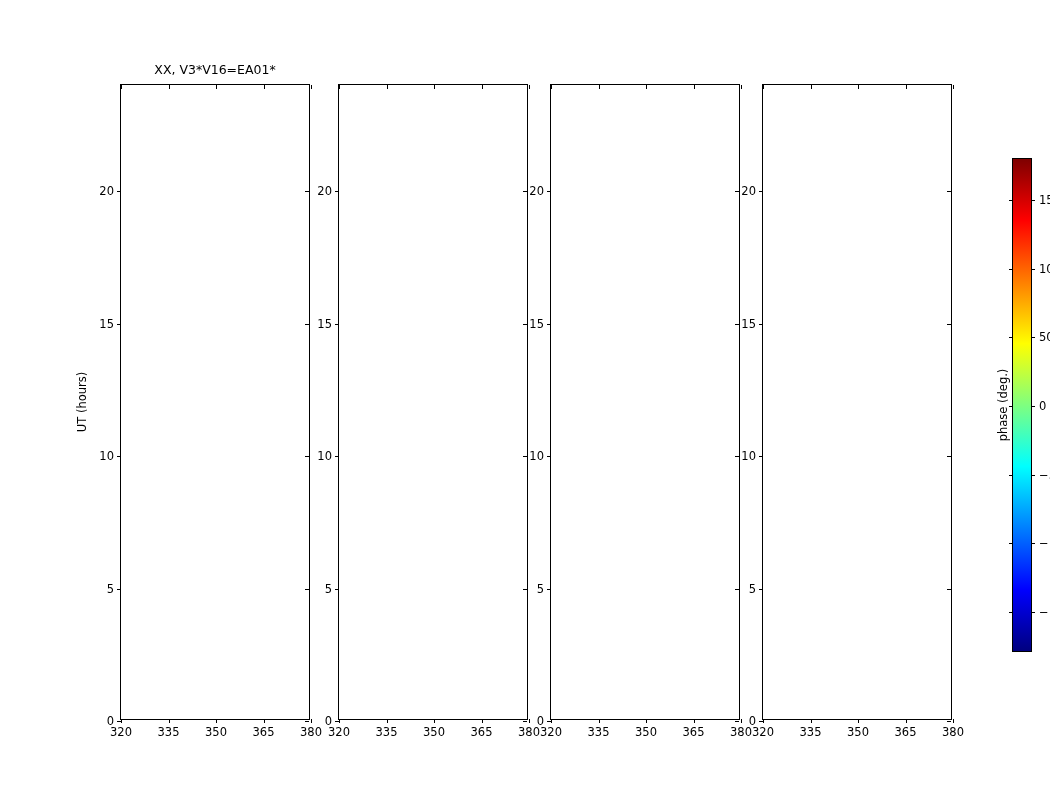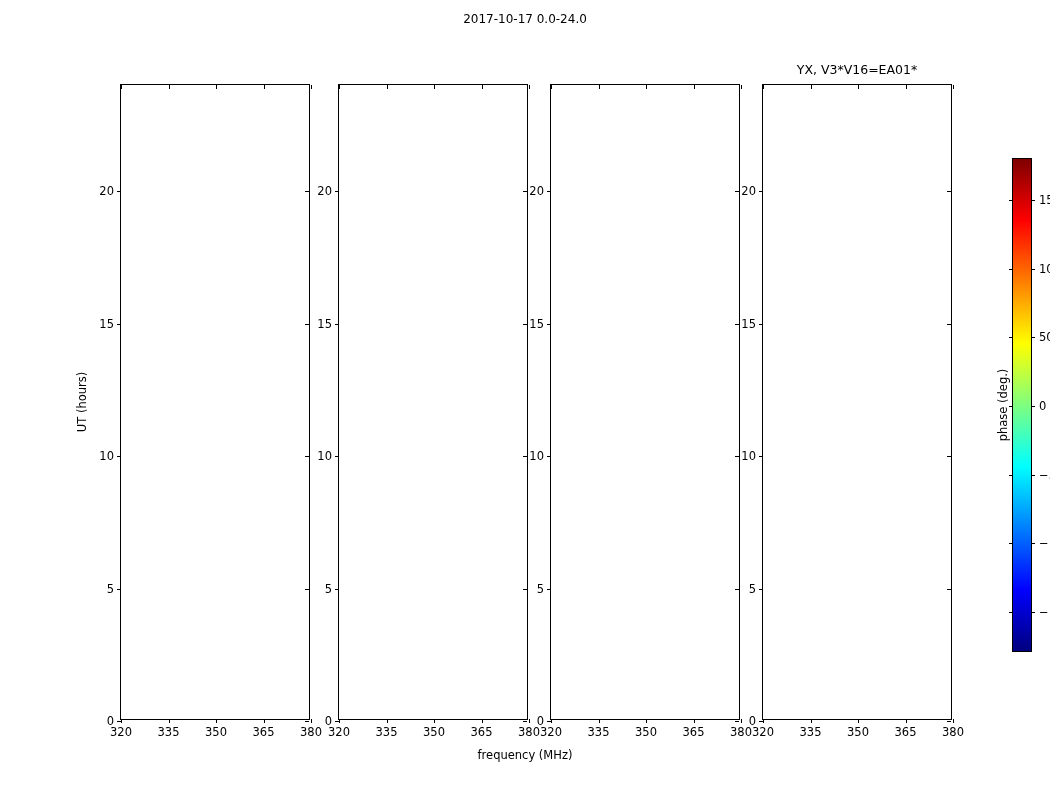--- a/index.html
+++ b/index.html
@@ -163,23 +163,23 @@
     transform: translate(-50%, -50%) rotate(-90deg);
     transform-origin: center center;
     white-space: nowrap;
   }
 </style>
 </head>
 <body>
 
 <div id="figure">
 
-  <div class="suptitle">2017-10-17 0.0-24.0</div>
 
   <div class="panel" id="panel-0" style="left:120px;">
+    <div class="panel-title">XX, V3*V16=EA01*</div>
     <div class="axes-box">
         <div class="ytick" style="top: 636px;"></div>
         <div class="ytick-in" style="top: 636px;"></div>
         <div class="ytick-label" style="top: 636px;">0</div>
         <div class="ytick" style="top: 503.5px;"></div>
         <div class="ytick-in" style="top: 503.5px;"></div>
         <div class="ytick-label" style="top: 503.5px;">5</div>
         <div class="ytick" style="top: 371px;"></div>
         <div class="ytick-in" style="top: 371px;"></div>
         <div class="ytick-label" style="top: 371px;">10</div>
@@ -271,21 +271,20 @@
         <div class="xtick" style="left: 142.5px;"></div>
         <div class="xtick-top" style="left: 142.5px;"></div>
         <div class="xtick-label" style="left: 142.5px;">365</div>
         <div class="xtick" style="left: 190px;"></div>
         <div class="xtick-top" style="left: 190px;"></div>
         <div class="xtick-label" style="left: 190px;">380</div>
       </div>
   </div>
 
   <div class="panel" id="panel-3" style="left:762px;">
-    <div class="panel-title">YX, V3*V16=EA01*</div>
     <div class="axes-box">
         <div class="ytick" style="top: 636px;"></div>
         <div class="ytick-in" style="top: 636px;"></div>
         <div class="ytick-label" style="top: 636px;">0</div>
         <div class="ytick" style="top: 503.5px;"></div>
         <div class="ytick-in" style="top: 503.5px;"></div>
         <div class="ytick-label" style="top: 503.5px;">5</div>
         <div class="ytick" style="top: 371px;"></div>
         <div class="ytick-in" style="top: 371px;"></div>
         <div class="ytick-label" style="top: 371px;">10</div>
@@ -306,21 +305,20 @@
         <div class="xtick-label" style="left: 95px;">350</div>
         <div class="xtick" style="left: 142.5px;"></div>
         <div class="xtick-top" style="left: 142.5px;"></div>
         <div class="xtick-label" style="left: 142.5px;">365</div>
         <div class="xtick" style="left: 190px;"></div>
         <div class="xtick-top" style="left: 190px;"></div>
         <div class="xtick-label" style="left: 190px;">380</div>
       </div>
   </div>
 
-  <div class="xlabel">frequency (MHz)</div>
   <div class="ylabel">UT (hours)</div>
 
   <div id="colorbar">
     <div id="colorbar-gradient" style="background: linear-gradient(to top, rgb(0, 0, 127), rgb(0, 0, 255), rgb(0, 127, 255), rgb(0, 255, 255), rgb(127, 255, 127), rgb(255, 255, 0), rgb(255, 127, 0), rgb(255, 0, 0), rgb(127, 0, 0));"></div>
   <div class="cb-tick" style="top: 41.1667px;"></div>
       <div class="cb-tick-left" style="top: 41.1667px;"></div>
       <div class="cb-label" style="top: 41.1667px;">150</div>
       <div class="cb-tick" style="top: 109.778px;"></div>
       <div class="cb-tick-left" style="top: 109.778px;"></div>
       <div class="cb-label" style="top: 109.778px;">100</div>

